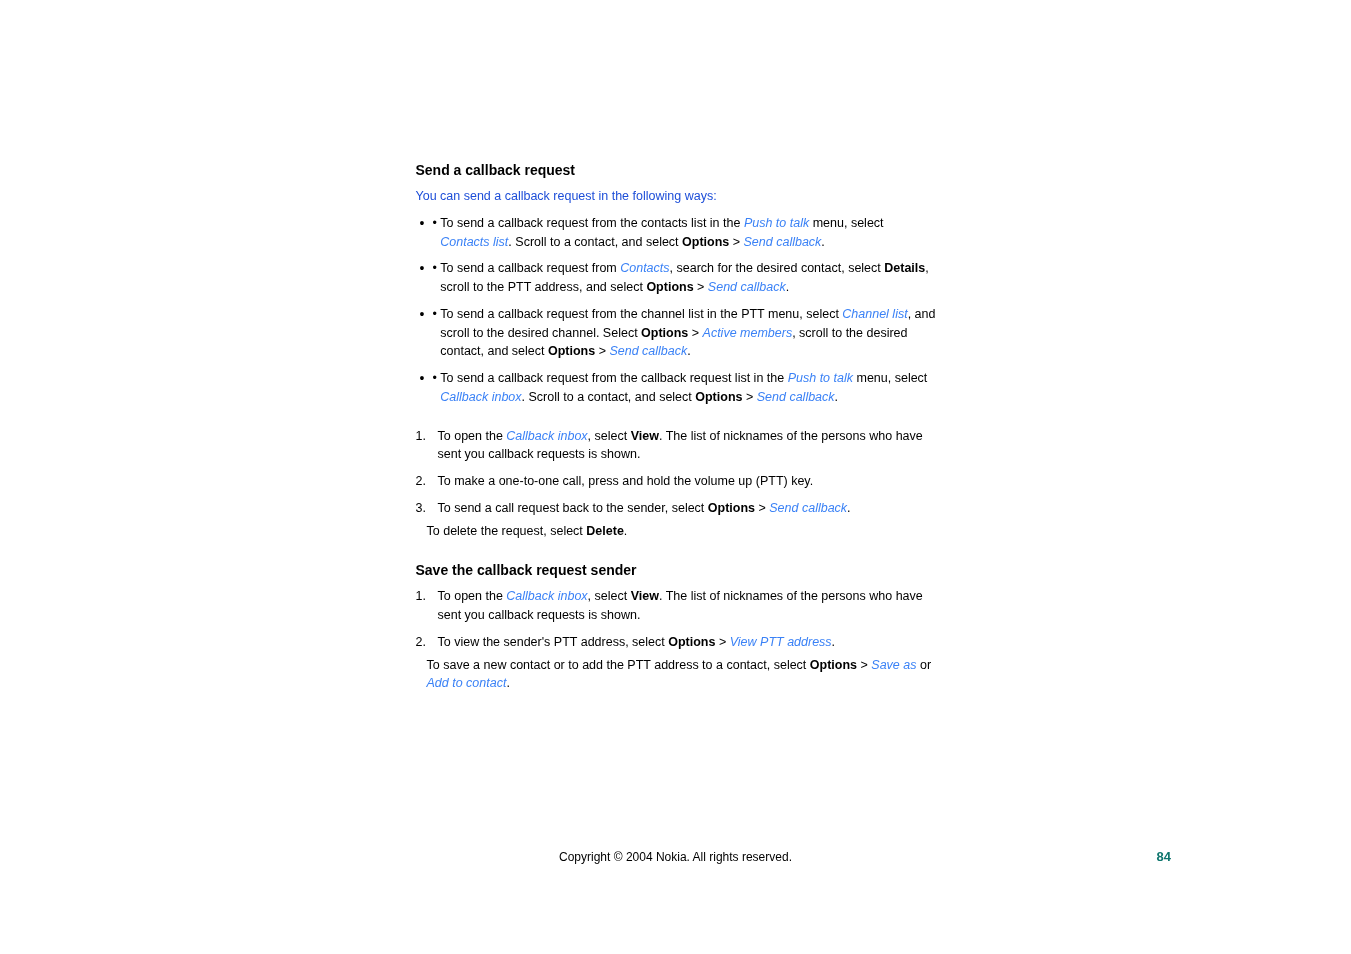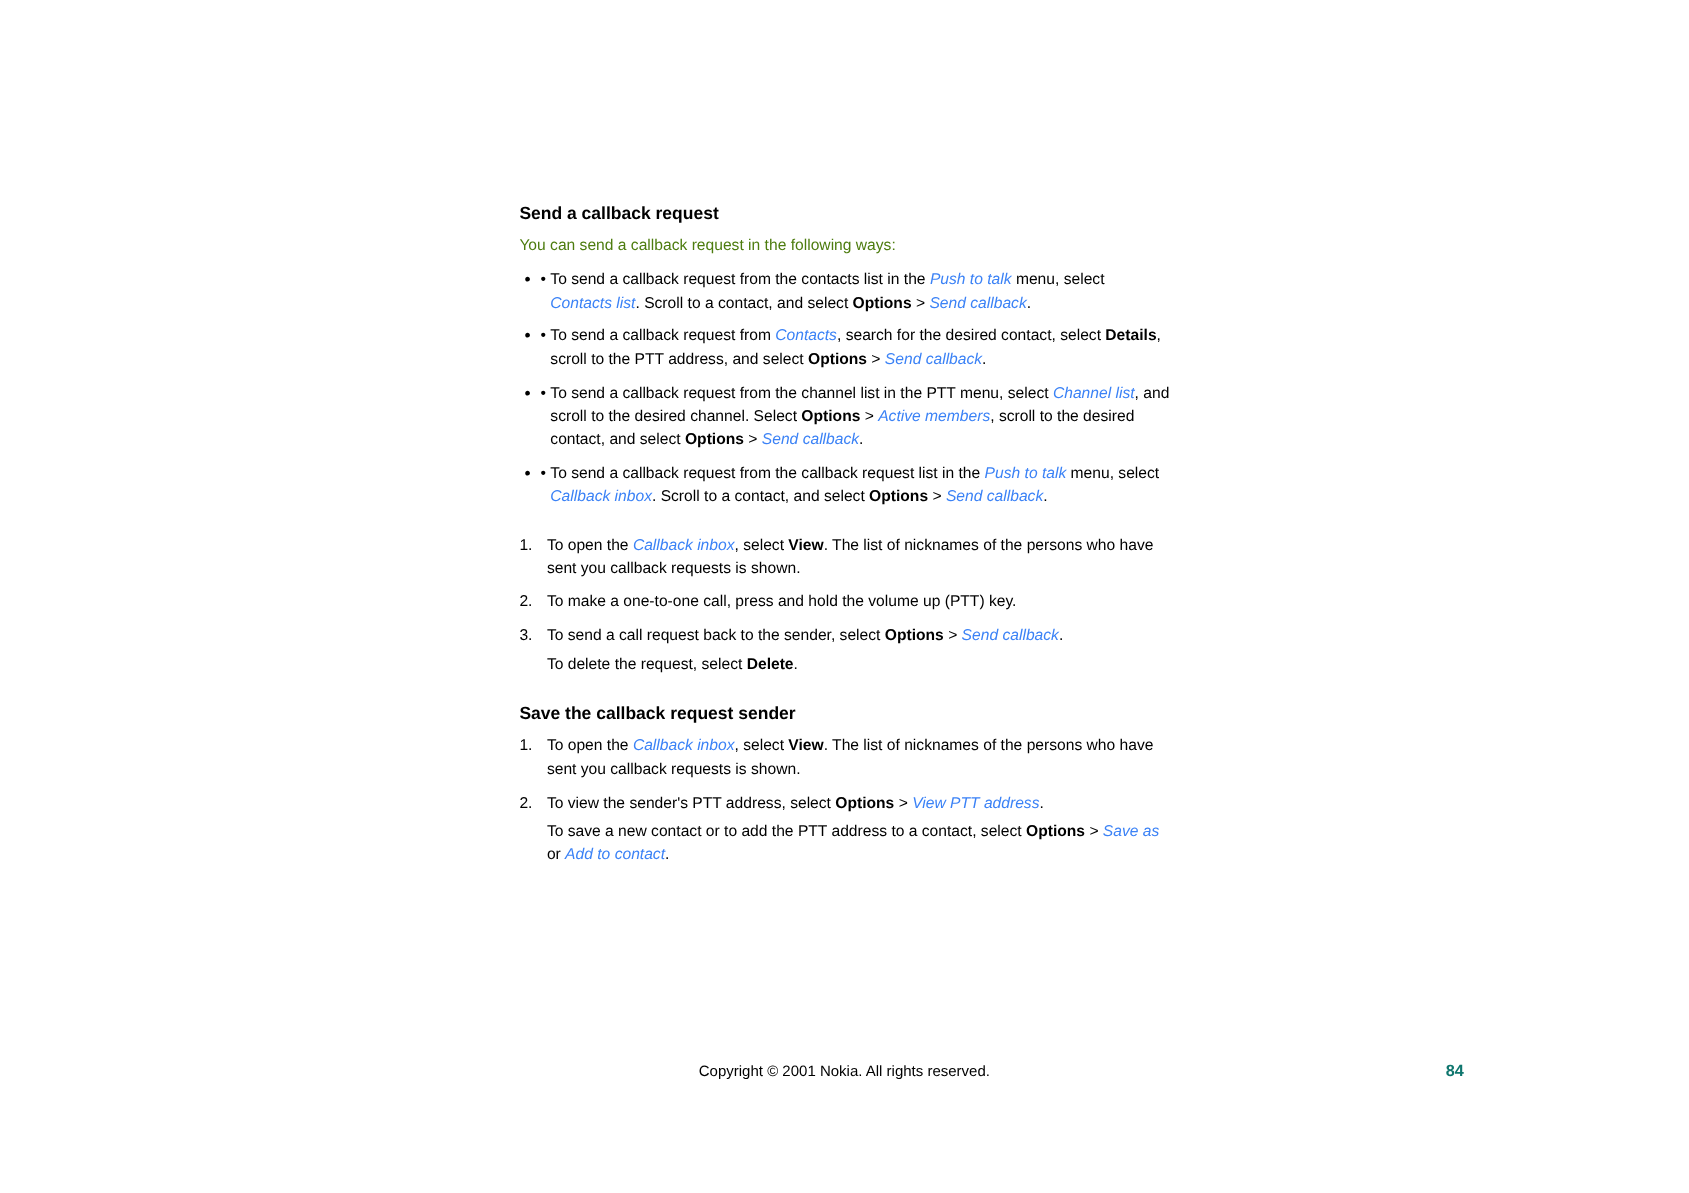--- a/index.html
+++ b/index.html
@@ -36,21 +36,21 @@
     .section-title {
       font-size: 14px;
       font-weight: bold;
       margin-bottom: 6px;
       color: #000000;
     }
 
     .intro-text {
       font-size: 12.5px;
       margin-bottom: 8px;
-      color: #4d7c0f;
+      color: #1d4ed8;
     }
 
     .bullet-list {
       list-style: none;
       margin-bottom: 16px;
       padding: 0;
     }
 
     .bullet-list li {
       display: flex;
@@ -91,21 +91,21 @@
       margin-right: 6px;
       flex-shrink: 0;
       min-width: 16px;
     }
 
     .numbered-list li .li-content {
       flex: 1;
     }
 
     .sub-text {
-      margin-left: 22px;
+      margin-left: 11px;
       margin-top: 4px;
       font-size: 12.5px;
       color: #000000;
       display: block;
     }
 
     .green-italic {
       color: #3b82f6;
       font-style: italic;
     }
@@ -224,15 +224,15 @@
             To save a new contact or to add the PTT address to a contact, select <span class="bold">Options</span> &gt; <span class="green-italic">Save as</span> or <span class="green-italic">Add to contact</span>.
           </span>
         </li>
       </ol>
     </div>
 
   </div>
 </div>
 
 <div class="footer">
-  <span>Copyright © 2001 Nokia. All rights reserved.</span>
+  <span>Copyright © 2004 Nokia. All rights reserved.</span>
 </div>
 <div class="footer-page">84</div>
 
 </body></html>

